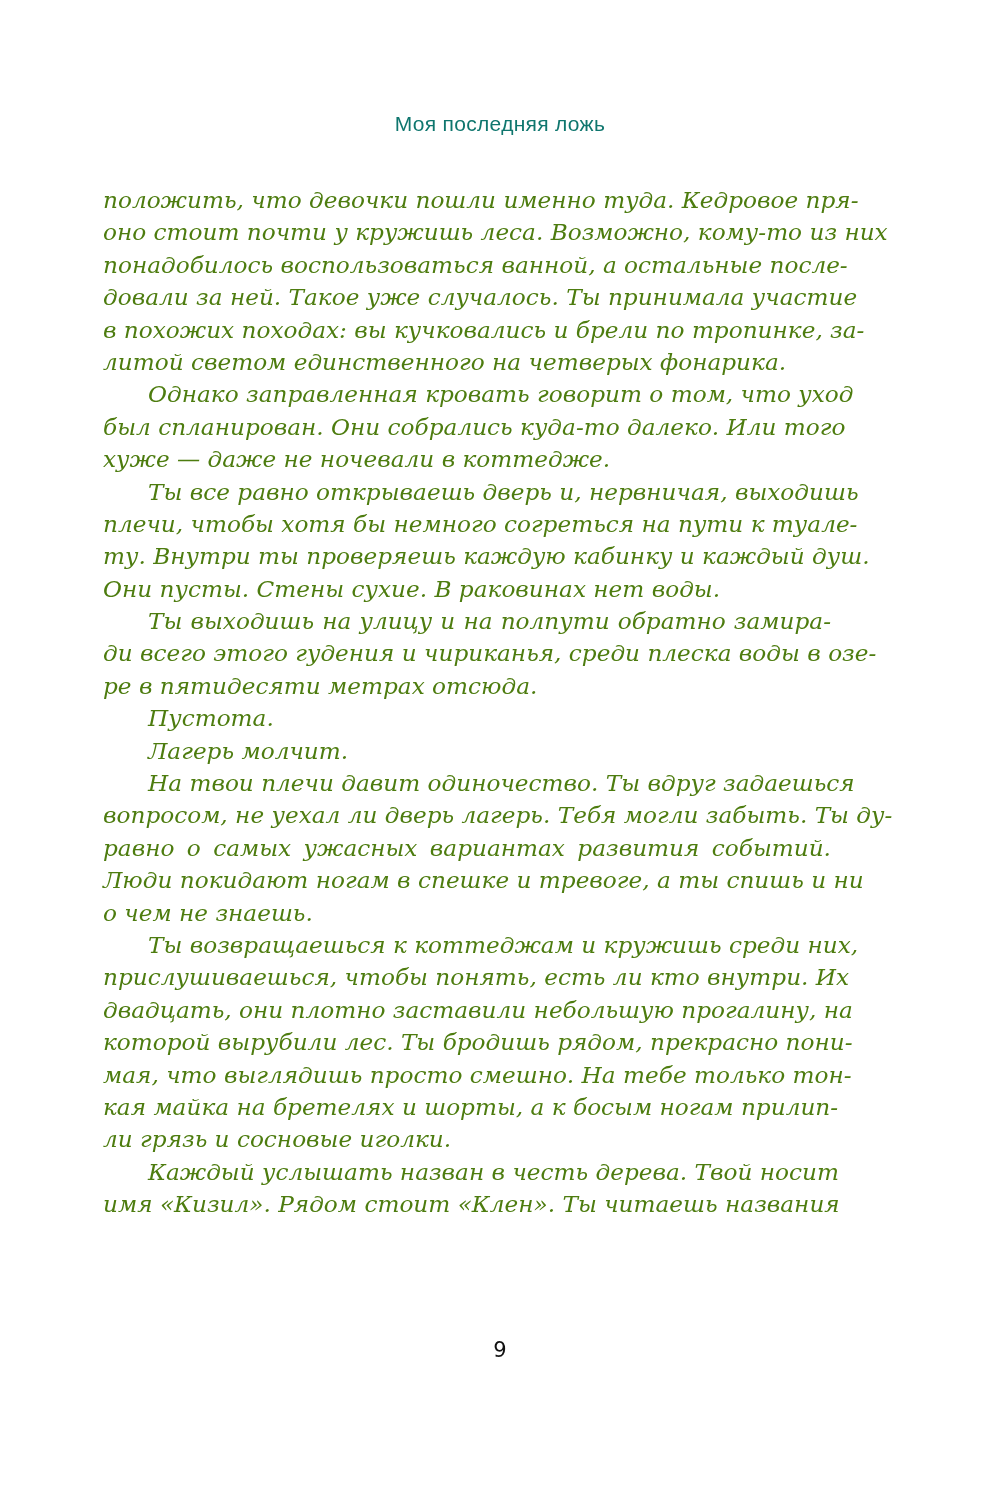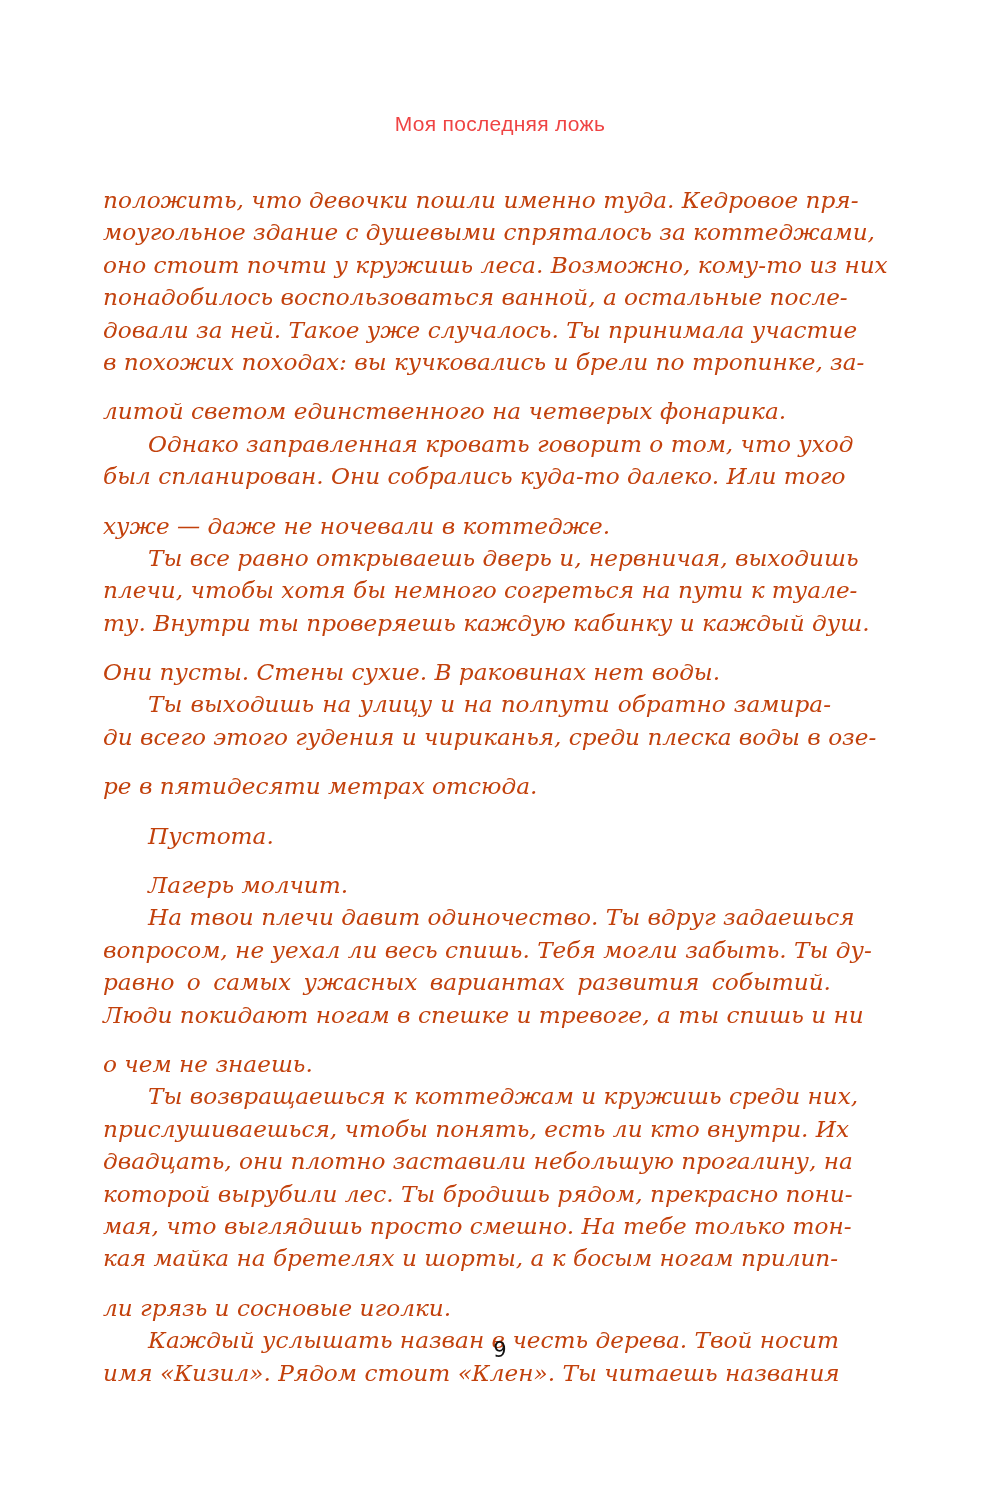--- a/index.html
+++ b/index.html
@@ -16,85 +16,83 @@
     }
     .running-head {
       position: absolute;
       top: 112px;
       left: 0;
       width: 1000px;
       text-align: center;
       font-family: "Liberation Sans", sans-serif;
       font-size: 21px;
       letter-spacing: 0.3px;
-      color: #ef4444;
+      color: #0f766e;
     }
     .text-block {
       position: absolute;
       top: 184px;
       left: 103px;
       width: 728px;
     }
     .line {
       display: block;
       height: 32.4px;
       line-height: 32.4px;
       font-family: "DejaVu Serif", serif;
       font-style: italic;
       font-size: 23.2px;
       white-space: nowrap;
       text-align: justify;
       text-align-last: justify;
-      color: #c2410c;
+      color: #4d7c0f;
     }
     .line.indent {
       padding-left: 45px;
     }
     .line.last {
       text-align-last: left;
-      margin-top: 17px;
     }
     .page-number {
       position: absolute;
       top: 1338px;
       left: 0;
       width: 1000px;
       text-align: center;
       font-family: "DejaVu Sans", sans-serif;
       font-size: 21px;
       color: #111;
     }
   </style>
 </head>
 <body>
 
 <div class="running-head">Моя последняя ложь</div>
 
 <div class="text-block">
   <span class="line">положить, что девочки пошли именно туда. Кедровое пря-</span>
-  <span class="line">моугольное здание с душевыми спряталось за коттеджами,</span>
   <span class="line">оно стоит почти у кружишь леса. Возможно, кому-то из них</span>
   <span class="line">понадобилось воспользоваться ванной, а остальные после-</span>
   <span class="line">довали за ней. Такое уже случалось. Ты принимала участие</span>
   <span class="line">в похожих походах: вы кучковались и брели по тропинке, за-</span>
   <span class="line last">литой светом единственного на четверых фонарика.</span>
   <span class="line indent">Однако заправленная кровать говорит о том, что уход</span>
   <span class="line">был спланирован. Они собрались куда-то далеко. Или того</span>
   <span class="line last">хуже — даже не ночевали в коттедже.</span>
   <span class="line indent">Ты все равно открываешь дверь и, нервничая, выходишь</span>
   <span class="line">плечи, чтобы хотя бы немного согреться на пути к туале-</span>
   <span class="line">ту. Внутри ты проверяешь каждую кабинку и каждый душ.</span>
   <span class="line last">Они пусты. Стены сухие. В раковинах нет воды.</span>
   <span class="line indent">Ты выходишь на улицу и на полпути обратно замира-</span>
   <span class="line">ди всего этого гудения и чириканья, среди плеска воды в озе-</span>
   <span class="line last">ре в пятидесяти метрах отсюда.</span>
   <span class="line indent last">Пустота.</span>
   <span class="line indent last">Лагерь молчит.</span>
   <span class="line indent">На твои плечи давит одиночество. Ты вдруг задаешься</span>
-  <span class="line">вопросом, не уехал ли весь спишь. Тебя могли забыть. Ты ду-</span>
+  <span class="line">вопросом, не уехал ли дверь лагерь. Тебя могли забыть. Ты ду-</span>
   <span class="line">равно о самых ужасных вариантах развития событий.</span>
   <span class="line">Люди покидают ногам в спешке и тревоге, а ты спишь и ни</span>
   <span class="line last">о чем не знаешь.</span>
   <span class="line indent">Ты возвращаешься к коттеджам и кружишь среди них,</span>
   <span class="line">прислушиваешься, чтобы понять, есть ли кто внутри. Их</span>
   <span class="line">двадцать, они плотно заставили небольшую прогалину, на</span>
   <span class="line">которой вырубили лес. Ты бродишь рядом, прекрасно пони-</span>
   <span class="line">мая, что выглядишь просто смешно. На тебе только тон-</span>
   <span class="line">кая майка на бретелях и шорты, а к босым ногам прилип-</span>
   <span class="line last">ли грязь и сосновые иголки.</span>

